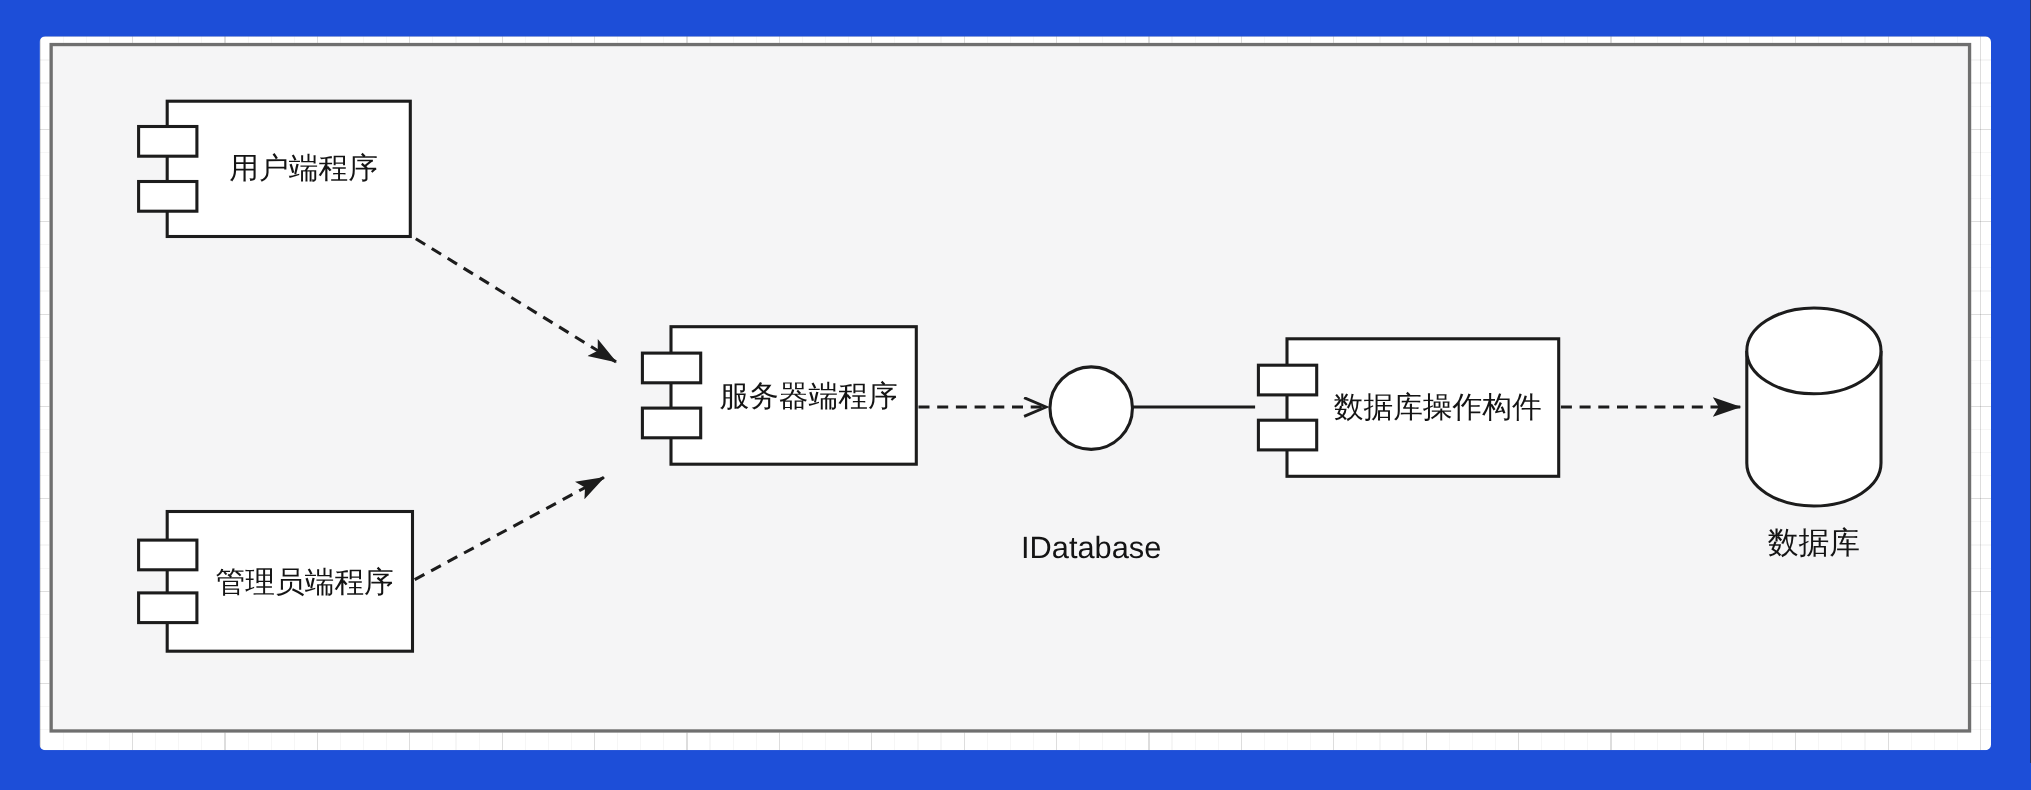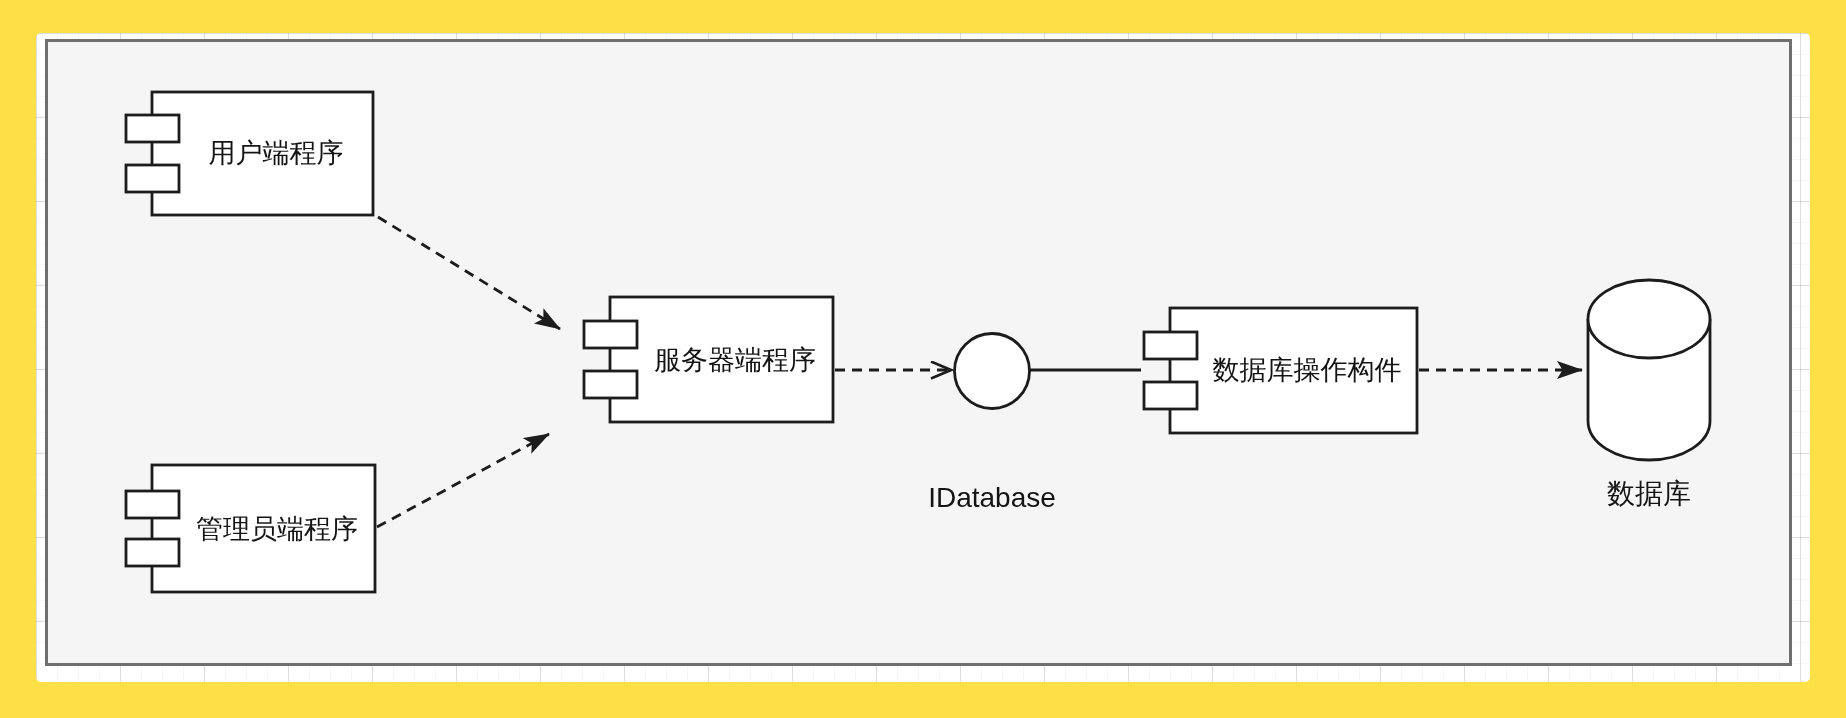--- a/index.html
+++ b/index.html
@@ -8,21 +8,21 @@
     background: #000000;
     width: 1846px;
     height: 718px;
     overflow: hidden;
     font-family: "Liberation Sans", "DejaVu Sans", sans-serif;
   }
   .stage {
     position: relative;
     width: 1846px;
     height: 718px;
-    background: #fde047;
+    background: #1d4ed8;
   }
   
   .outer-frame {
     position: absolute;
     left: 36px;
     top: 33px;
     width: 1774px;
     height: 649px;
     background-color: #ffffff;
     border-radius: 5px;

